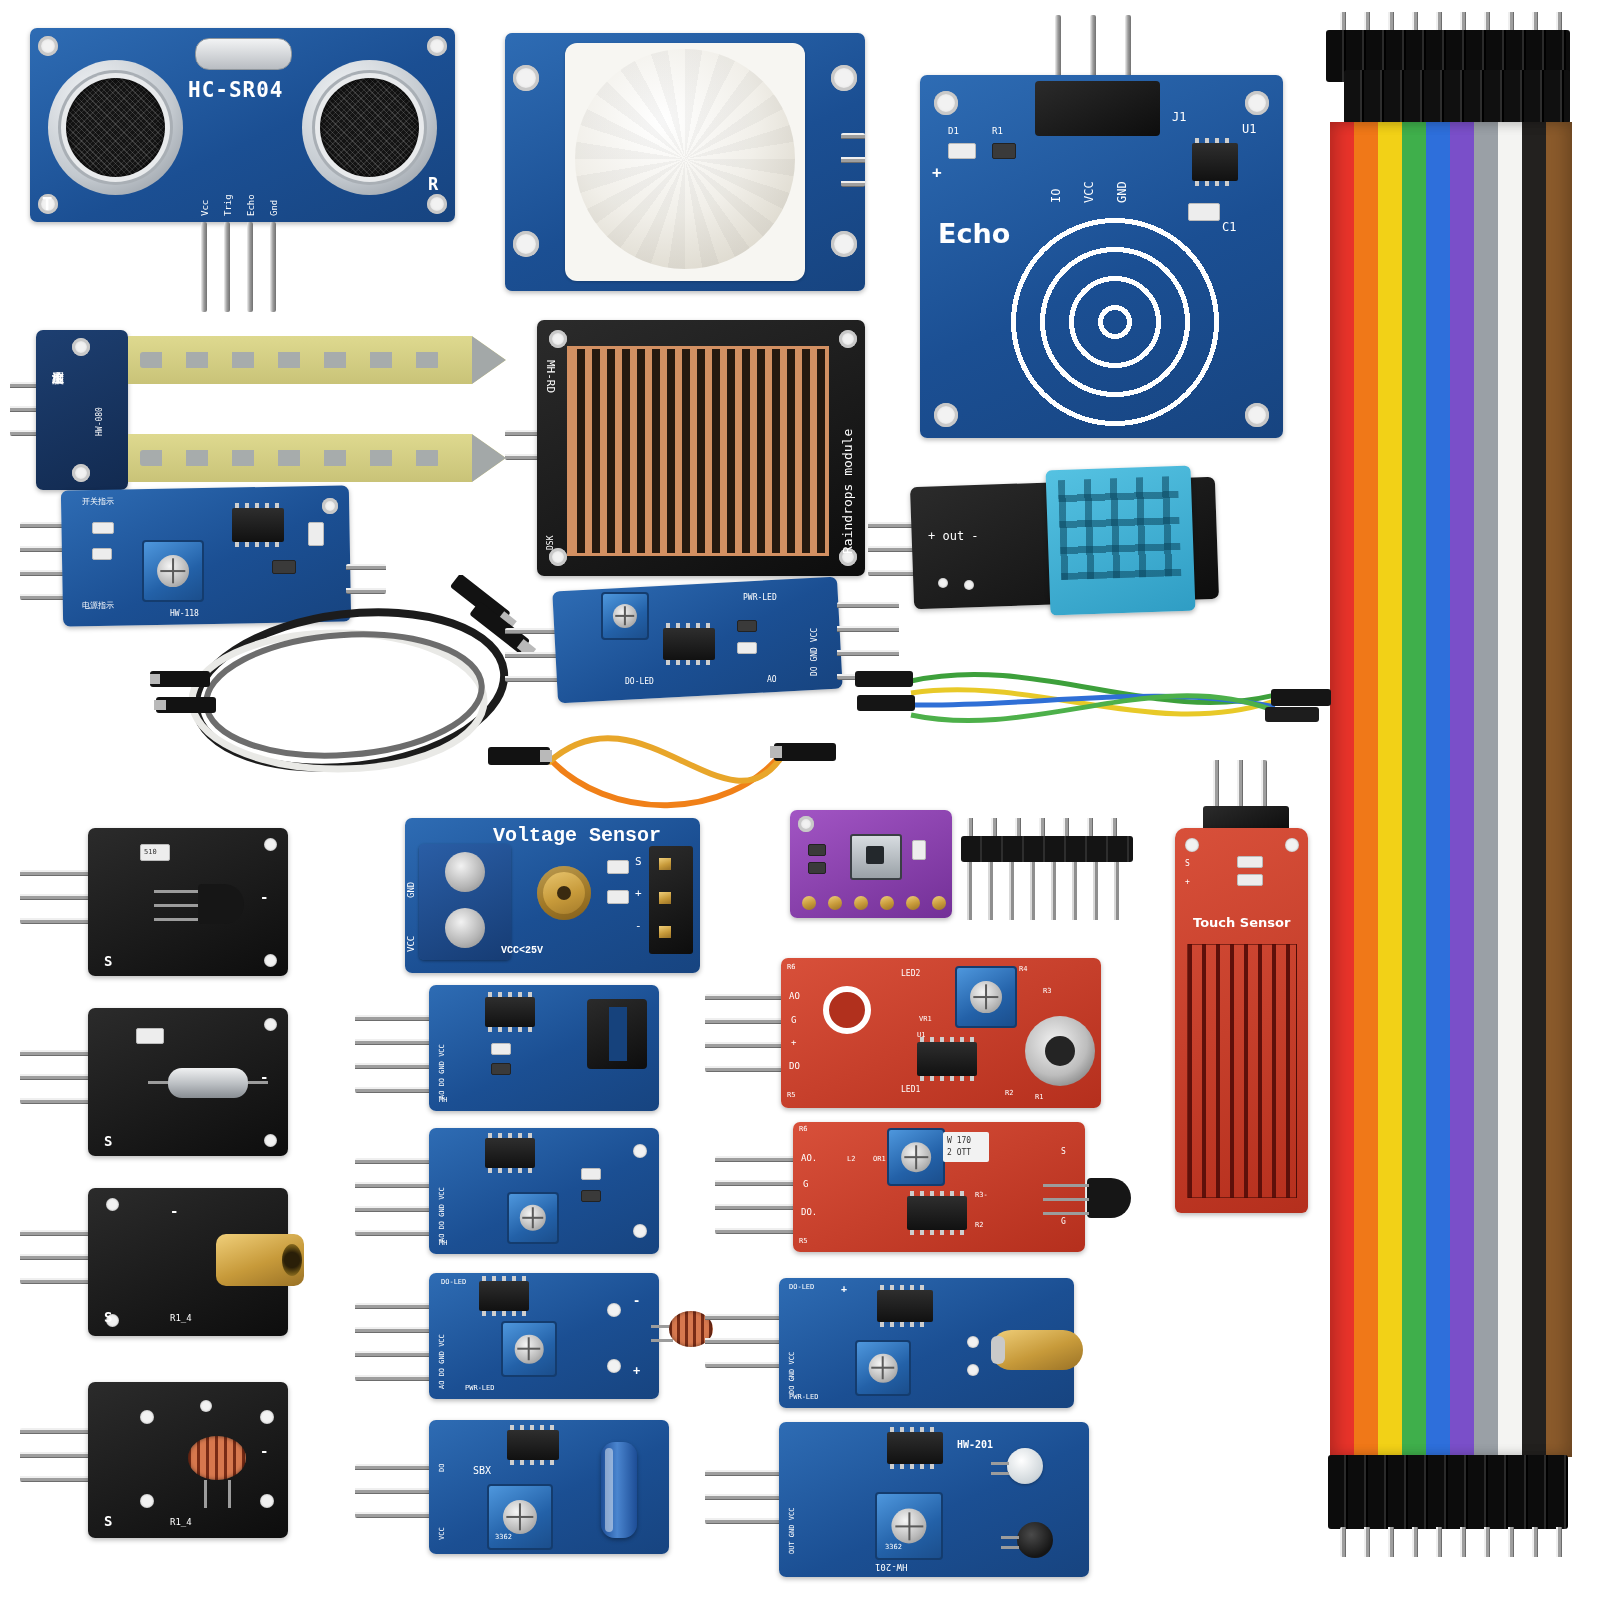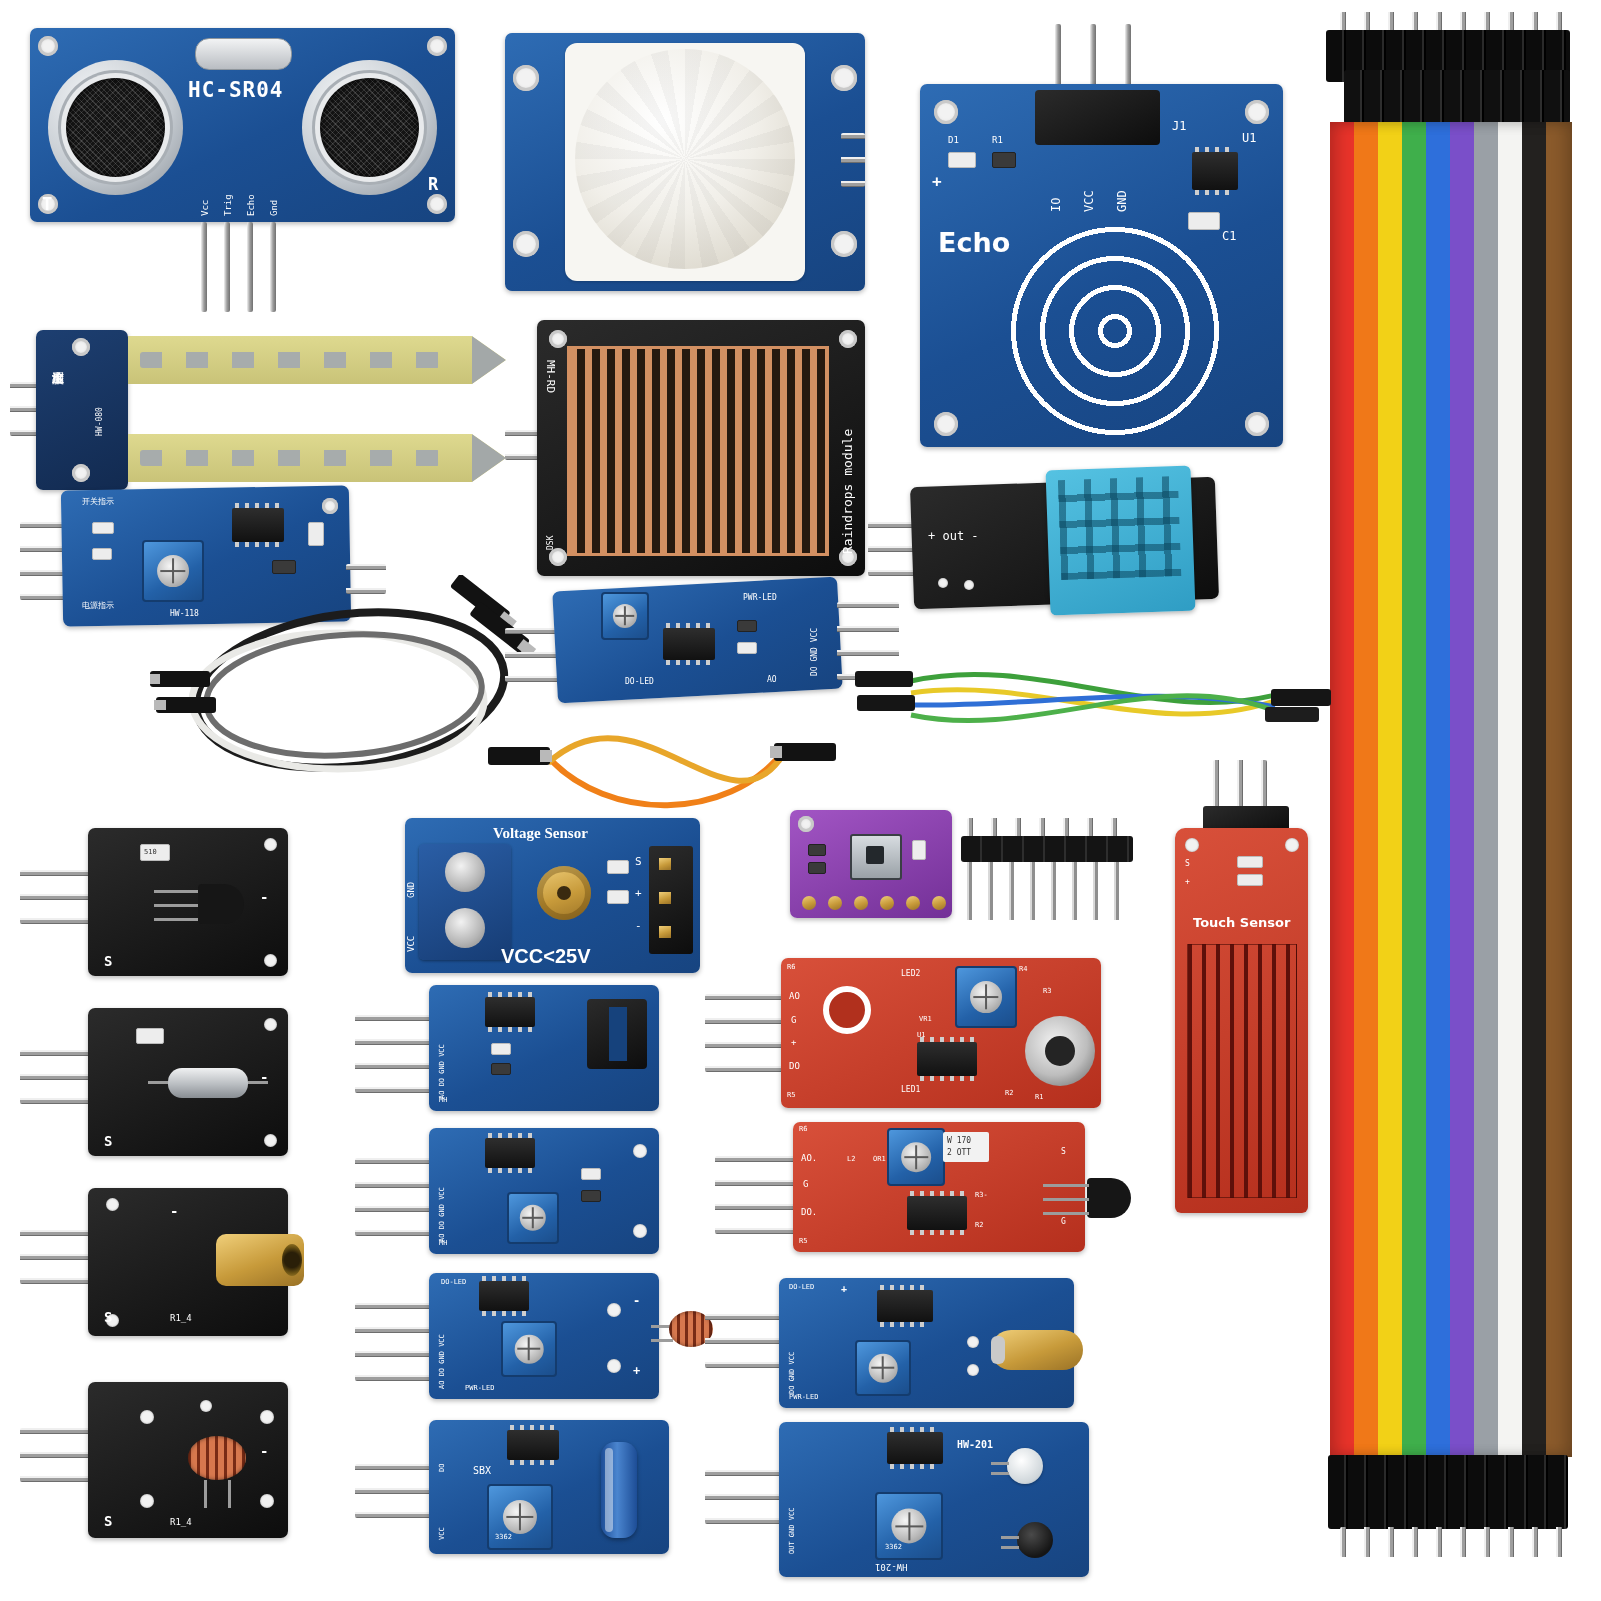--- a/index.html
+++ b/index.html
@@ -70,21 +70,21 @@
   <div class="hole" style="left:8px;top:32px;width:26px;height:26px"></div>
   <div class="hole" style="left:8px;top:198px;width:26px;height:26px"></div>
   <div class="hole" style="left:326px;top:32px;width:26px;height:26px"></div>
   <div class="hole" style="left:326px;top:198px;width:26px;height:26px"></div>
   <div class="A" style="left:60px;top:10px;width:240px;height:238px;background:#f7f6f2;border-radius:12px;box-shadow:0 1px 3px rgba(0,0,0,.2)"></div>
   <div class="A" style="left:70px;top:16px;width:220px;height:220px;border-radius:50%;background:radial-gradient(circle at 40% 33%,#ffffff,#f1efe9 48%,#dedacf 80%,#ccc6b8)"></div>
   <div class="A" style="left:70px;top:16px;width:220px;height:220px;border-radius:50%;background:repeating-conic-gradient(rgba(0,0,0,.035) 0 9deg,rgba(255,255,255,0) 9deg 18deg)"></div>
   <div class="prow" style="left:336px;top:100px;width:24px;height:54px"></div>
 </div>
 
-<div class="A" style="left:920px;top:24px;width:365px;height:425px">
+<div class="A" style="left:920px;top:15px;width:365px;height:425px">
   <div class="pinv" style="left:135px;top:0;height:72px"></div>
   <div class="pinv" style="left:170px;top:0;height:72px"></div>
   <div class="pinv" style="left:205px;top:0;height:72px"></div>
   <div class="bd blue" style="left:0;top:60px;width:363px;height:363px"></div>
   <div class="A blk" style="left:115px;top:66px;width:125px;height:55px;border-radius:4px"></div>
   <span class="silk" style="left:252px;top:96px;font-size:12px">J1</span>
   <span class="silk vup" style="left:130px;top:130px;height:58px;font-size:12px">IO</span>
   <span class="silk vup" style="left:163px;top:130px;height:58px;font-size:12px">VCC</span>
   <span class="silk vup" style="left:196px;top:130px;height:58px;font-size:12px">GND</span>
   <div class="hole" style="left:14px;top:76px;width:24px;height:24px"></div>
@@ -295,41 +295,41 @@
   <div class="A" style="left:168px;top:54px;width:58px;height:44px;border-radius:50%;background:#d7784e;box-shadow:inset 0 0 4px rgba(0,0,0,.5);background-image:repeating-linear-gradient(90deg,rgba(110,35,15,.9) 0 3px,rgba(0,0,0,0) 3px 9px)"></div>
   <div class="A" style="left:184px;top:98px;width:3px;height:28px;background:#9c9c9c"></div>
   <div class="A" style="left:208px;top:98px;width:3px;height:28px;background:#9c9c9c"></div>
   <span class="silk b" style="left:84px;top:132px;font-size:14px">S</span>
   <span class="silk" style="left:150px;top:136px;font-size:9px">R1_4</span>
   <span class="silk b" style="left:240px;top:62px;font-size:14px">-</span>
 </div>
 
 <div class="A" style="left:405px;top:818px;width:330px;height:160px">
   <div class="bd blue" style="left:0;top:0;width:295px;height:155px"></div>
-  <span class="silk b" style="left:88px;top:8px;font-size:15px;font-family:Liberation Serif, serif">Voltage Sensor</span>
+  <span class="silk b" style="left:88px;top:8px;font-size:20px;font-family:Liberation Mono, monospace">Voltage Sensor</span>
   <span class="silk vup" style="left:2px;top:36px;height:44px;font-size:9px">GND</span>
   <span class="silk vup" style="left:2px;top:90px;height:44px;font-size:9px">VCC</span>
   <div class="A" style="left:14px;top:26px;width:92px;height:116px;background:linear-gradient(155deg,#2a5ea6,#163c74);border-radius:5px;box-shadow:0 1px 3px rgba(0,0,0,.4)">
     <div class="A" style="left:26px;top:8px;width:40px;height:40px;border-radius:50%;background:radial-gradient(circle at 40% 35%,#f2f2f2,#b5b5b5 60%,#848484)"></div>
     <div class="A" style="left:26px;top:64px;width:40px;height:40px;border-radius:50%;background:radial-gradient(circle at 40% 35%,#f2f2f2,#b5b5b5 60%,#848484)"></div>
   </div>
   <div class="A gold" style="left:132px;top:48px;width:54px;height:54px;border-radius:50%;box-shadow:inset 0 0 0 6px rgba(90,60,10,.35)">
     <div class="A" style="left:20px;top:20px;width:14px;height:14px;border-radius:50%;background:#3a2a10"></div>
   </div>
   <div class="smd" style="left:202px;top:42px;width:20px;height:12px"></div>
   <div class="smd" style="left:202px;top:72px;width:20px;height:12px"></div>
   <span class="silk" style="left:230px;top:38px;font-size:11px">S</span>
   <span class="silk" style="left:230px;top:70px;font-size:11px">+</span>
   <span class="silk" style="left:230px;top:102px;font-size:11px">-</span>
   <div class="A blk" style="left:244px;top:28px;width:44px;height:108px;border-radius:3px">
     <div class="A gold" style="left:10px;top:12px;width:12px;height:12px"></div>
     <div class="A gold" style="left:10px;top:46px;width:12px;height:12px"></div>
     <div class="A gold" style="left:10px;top:80px;width:12px;height:12px"></div>
   </div>
-  <span class="silk b" style="left:96px;top:128px;font-size:20px;font-family:Liberation Sans, sans-serif">VCC&lt;25V</span>
+  <span class="silk b" style="left:96px;top:128px;font-size:10px;font-family:Liberation Mono, monospace">VCC&lt;25V</span>
 </div>
 
 <div class="A" style="left:790px;top:810px;width:165px;height:112px">
   <div class="bd purp" style="left:0;top:0;width:162px;height:108px"></div>
   <div class="hole" style="left:8px;top:6px;width:16px;height:16px"></div>
   <div class="A" style="left:60px;top:24px;width:48px;height:42px;background:linear-gradient(180deg,#d7dce0,#9aa1a7);border:2px solid #3a3f44;border-radius:3px">
       <div class="A" style="left:14px;top:10px;width:18px;height:18px;background:#23282c;border-radius:2px"></div>
     </div>
   <div class="smdk" style="left:18px;top:34px;width:16px;height:10px"></div>
   <div class="smdk" style="left:18px;top:52px;width:16px;height:10px"></div>

